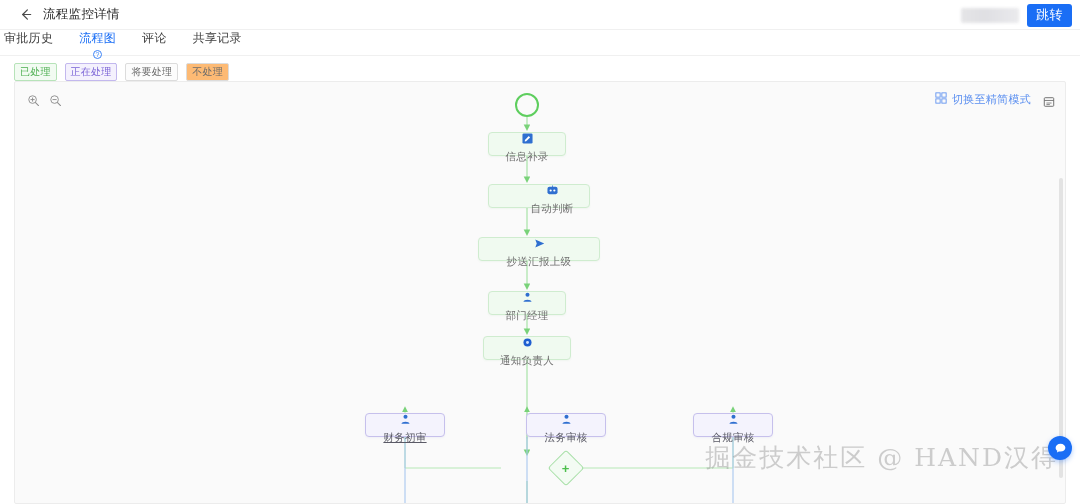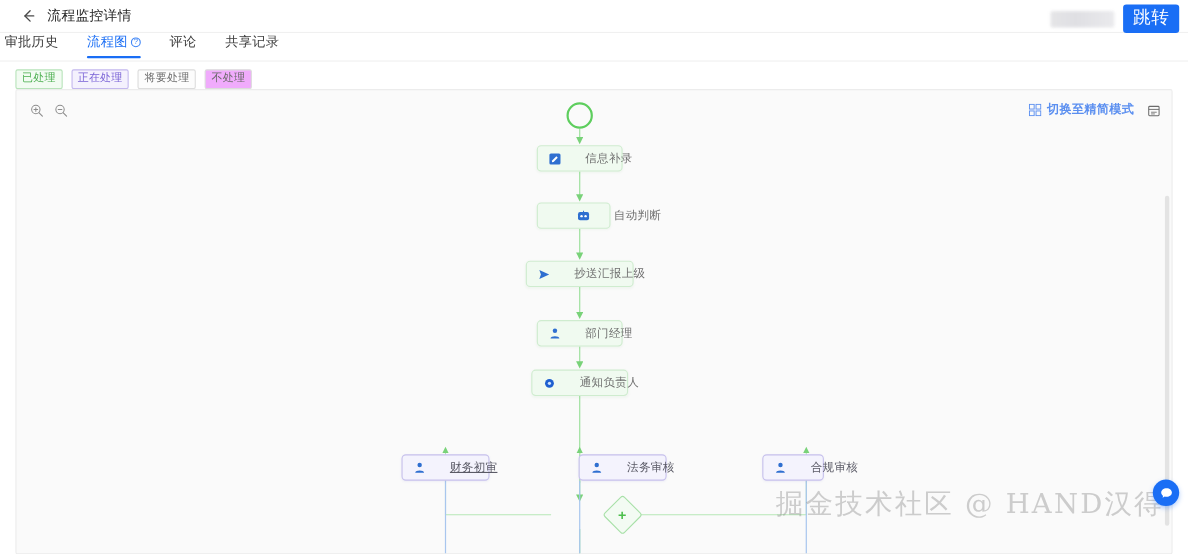--- a/index.html
+++ b/index.html
@@ -25,36 +25,36 @@
   }
   .page-title { font-size: 12.5px; color: #262626; letter-spacing: .3px; }
 
   .header-right { position: absolute; right: 8px; top: 4px; display: flex; align-items: center; gap: 8px; }
   .redacted {
     width: 58px; height: 15px; border-radius: 2px;
     background: linear-gradient(90deg,#e4e4e6 0%,#dedee2 40%,#e9e9ec 100%);
     filter: blur(1.6px); opacity: .95;
   }
   .jump-btn {
-    background: #1a6ef5; color: #fff; font-size: 16px; border: none; border-radius: 3px;
+    background: #1a6ef5; color: #fff; font-size: 13px; border: none; border-radius: 3px;
     padding: 4px 9px; cursor: pointer; line-height: 1.15; letter-spacing: .5px;
   }
 
   
   .tabs {
     position: absolute; left: 0; top: 30px; width: 1080px; height: 26px;
     display: flex; align-items: flex-start; padding-left: 4px; gap: 26px;
     border-bottom: 1px solid #f0f0f0; background: #fff;
   }
   .tab {
     font-size: 12px; color: #3d3d3d; cursor: pointer; position: relative;
     padding-bottom: 6px; display: flex; align-items: center; gap: 3px; line-height: 1.4;
     letter-spacing: .3px;
   }
-  .tab.active { color: #1a6ef5; }
+  .tab.active { color: #1a6ef5; flex-direction: column; }
   .tab.active::after {
     content: ""; position: absolute; left: 0; right: 0; bottom: 0; height: 2px;
     background: #1a6ef5; border-radius: 1px;
   }
   .tab .help-ico {
     display: inline-block; width: 9px; height: 9px; border-radius: 50%;
     border: 1px solid currentColor; font-size: 7px; line-height: 7px; text-align: center;
     opacity: .85;
   }
 
@@ -63,50 +63,49 @@
     position: absolute; left: 14px; top: 63px; display: flex; gap: 8px; align-items: center; font-family: Liberation Serif, serif;
   }
   .legend-tag {
     font-size: 10px; line-height: 1; padding: 3px 5px; border-radius: 2px;
     border: 1px solid #d9d9d9; color: #595959; background: #fafafa; cursor: pointer;
     letter-spacing: .2px;
   }
   .legend-tag.done  { color: #4caf50; border-color: #b7e3b9; background: #f2fbf2; }
   .legend-tag.doing { color: #7a63d6; border-color: #c3b8ee; background: #f4f1fd; }
   .legend-tag.todo  { color: #6b6b6b; border-color: #dcdcdc; background: #fcfcfc; }
-  .legend-tag.skip  { color: #6b6b6b; border-color: #dcdcdc; background: #f0abfc; }
+  .legend-tag.skip  { color: #6b6b6b; border-color: #dcdcdc; background: #fdba74; }
 
   
   .canvas {
     position: absolute; left: 14px; top: 81px; width: 1052px; height: 423px;
     background: #fafafa; border: 1px solid #ececec; border-radius: 2px; overflow: hidden;
   }
   .canvas-tools-left { position: absolute; left: 12px; top: 12px; display: flex; gap: 9px; }
   .ctool {
     width: 13px; height: 13px; cursor: pointer; color: #8c8c8c;
     display: flex; align-items: center; justify-content: center;
   }
   .canvas-tools-right {
     position: absolute; right: 10px; top: 10px; display: flex; align-items: center; gap: 12px;
   }
   .mode-switch {
-    display: flex; align-items: center; gap: 5px; color: #5b8ff0; font-size: 11px; cursor: pointer;
+    display: flex; align-items: flex-start; gap: 5px; color: #5b8ff0; font-size: 11px; cursor: pointer;
     letter-spacing: .3px;
-    font-weight: bold;
   }
   .fullscreen-ico { width: 12px; height: 12px; color: #6b6b6b; cursor: pointer; }
 
   
   .flow { position: absolute; left: 0; top: 0; width: 1052px; height: 423px; }
   .svg-layer { position: absolute; left: 0; top: 0; width: 1052px; height: 423px; pointer-events: none; }
 
   .node {
-    position: absolute; display: flex; align-items: center; gap: 22px;
+    position: absolute; display: flex; align-items: center; gap: 6px;
     font-size: 10.5px; border-radius: 4px; padding: 0 10px; height: 24px;
-    white-space: nowrap; cursor: pointer; letter-spacing: .3px;
+    white-space: nowrap; cursor: pointer; letter-spacing: .3px; flex-direction: column;
   }
   .node.green {
     background: #f0faf0; border: 1px solid #cfeccf; color: #6f6f6f;
     box-shadow: 0 1px 2px rgba(120,190,120,.07);
   }
   .node.blue {
     background: #f4f3fd; border: 1px solid #c6c0ec; color: #5a5a66;
     box-shadow: 0 1px 2px rgba(120,120,200,.08);
   }
   .node .nico { width: 11px; height: 11px; flex: 0 0 auto; display: block; }
@@ -260,31 +259,31 @@
       <div class="start-circle" style="left:500px; top:11px;"></div>
 
       <div class="node green" style="left:473px; top:50px; width:78px;">
         <svg class="nico" viewBox="0 0 12 12" aria-hidden="true">
           <rect x="0.5" y="0.5" width="11" height="11" rx="1.5" fill="#2f6fd0"></rect>
           <path d="M3.2 7.6 L7.4 3.4 L8.8 4.8 L4.6 9 L3 9.2 z" fill="#fff"></path>
         </svg>
         <span>信息补录</span>
       </div>
 
-      <div class="node green" style="left:473px; top:102px; width:67px;padding-left:36px;">
+      <div class="node green" style="left:473px; top:102px; width:102px;padding-left:36px;">
         <svg class="nico" viewBox="0 0 12 12" aria-hidden="true">
           <rect x="0.5" y="2" width="11" height="8" rx="2" fill="#2f6fd0"></rect>
           <circle cx="4" cy="6" r="1.2" fill="#fff"></circle>
           <circle cx="8" cy="6" r="1.2" fill="#fff"></circle>
           <path d="M6 0.6 V2" stroke="#2f6fd0" stroke-width="1"></path>
         </svg>
         <span>自动判断</span>
       </div>
 
-      <div class="node green" style="left:463px; top:155px; width:98px;">
+      <div class="node green" style="left:463px; top:155px; width:122px;">
         <svg class="nico" viewBox="0 0 12 12" aria-hidden="true">
           <path d="M11.2 6 L1.4 1.6 L3 6 L1.4 10.4 z" fill="#2f6fd0"></path>
         </svg>
         <span>抄送汇报上级</span>
       </div>
 
       <div class="node green" style="left:473px; top:209px; width:78px;">
         <svg class="nico" viewBox="0 0 12 12" aria-hidden="true">
           <circle cx="6" cy="3" r="2.2" fill="#2f6fd0"></circle>
           <path d="M1.6 10.6 C1.6 7.6 10.4 7.6 10.4 10.6 z" fill="#2f6fd0"></path>
@@ -314,21 +313,21 @@
       </div>
 
       <div class="node blue" style="left:511px; top:331px; width:80px;">
         <svg class="nico" viewBox="0 0 12 12" aria-hidden="true">
           <circle cx="6" cy="3" r="2.2" fill="#2f6fd0"></circle>
           <path d="M1.6 10.6 C1.6 7.6 10.4 7.6 10.4 10.6 z" fill="#2f6fd0"></path>
         </svg>
         <span>法务审核</span>
       </div>
 
-      <div class="node blue" style="left:678px; top:331px; width:56px;">
+      <div class="node blue" style="left:678px; top:331px; width:80px;">
         <svg class="nico" viewBox="0 0 12 12" aria-hidden="true">
           <circle cx="6" cy="3" r="2.2" fill="#2f6fd0"></circle>
           <path d="M1.6 10.6 C1.6 7.6 10.4 7.6 10.4 10.6 z" fill="#2f6fd0"></path>
         </svg>
         <span>合规审核</span>
       </div>
 
     </div>
 
     <div class="scrollbar"></div>

